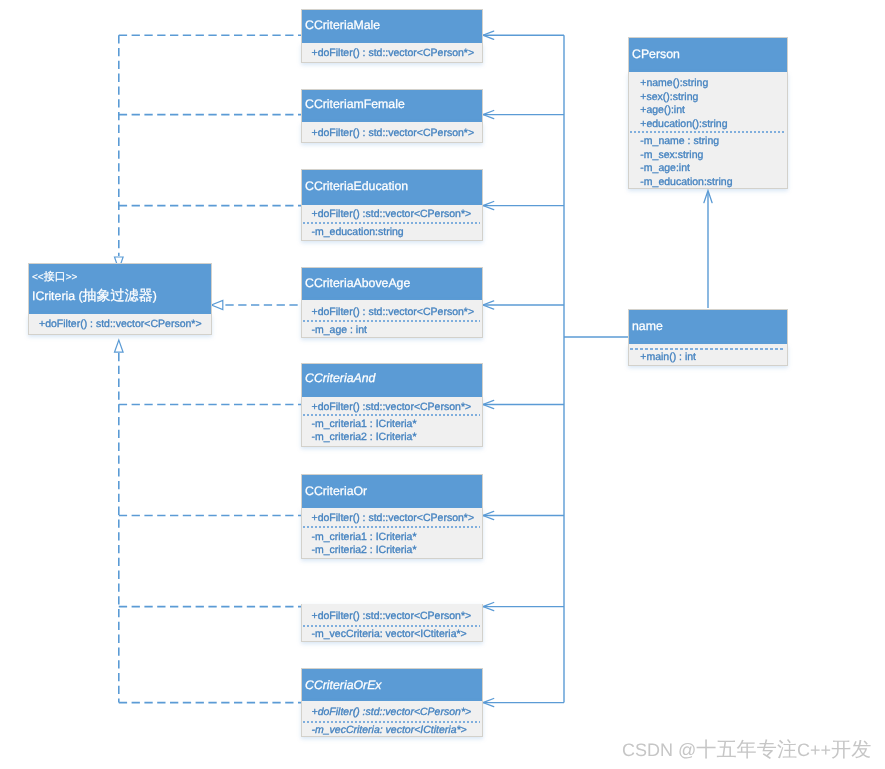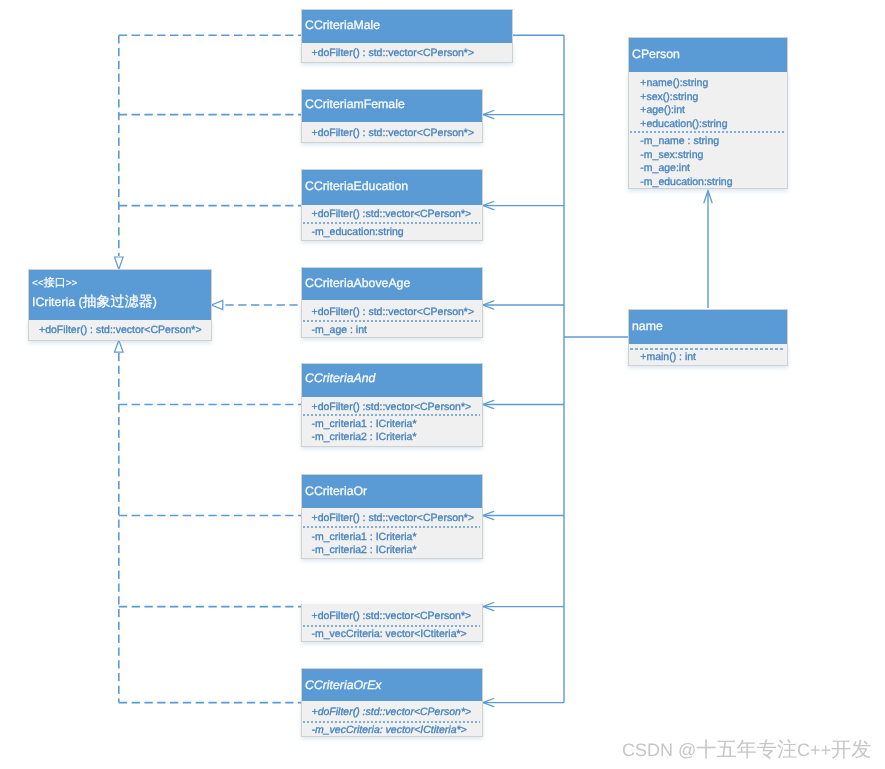--- a/index.html
+++ b/index.html
@@ -63,29 +63,29 @@
       <path d="M 493.7 511.4 L 483 515.5 L 493.7 519.6" stroke="#5B9BD5" stroke-width="1.3" fill="none" stroke-linecap="round"></path>
       <path d="M 564 606.6 H 483" stroke="#5B9BD5" stroke-width="1.4" fill="none"></path>
       <path d="M 493.7 602.5 L 483 606.6 L 493.7 610.7" stroke="#5B9BD5" stroke-width="1.3" fill="none" stroke-linecap="round"></path>
       <path d="M 564 702.6 H 483" stroke="#5B9BD5" stroke-width="1.4" fill="none"></path>
       <path d="M 493.7 698.5 L 483 702.6 L 493.7 706.7" stroke="#5B9BD5" stroke-width="1.3" fill="none" stroke-linecap="round"></path>
       <path d="M 628 337 H 564" stroke="#5B9BD5" stroke-width="1.4" fill="none"></path>
       <path d="M 708 308 V 192" stroke="#5B9BD5" stroke-width="1.4" fill="none"></path>
       <path d="M 703.9 202.7 L 708 190.5 L 712.1 202.7" stroke="#5B9BD5" stroke-width="1.3" fill="none" stroke-linecap="round"></path>
     </svg>
   <div class="wm" style="left:622px;top:740px;">CSDN @<span class="cjk">十五年专注</span>C++<span class="cjk">开发</span></div>
-<div class="uml" style="left: 28px; top: 269px; width: 184px; height: 88px;">
+<div class="uml" style="left: 28px; top: 263px; width: 184px; height: 88px;">
       <div class="hdr" style="height: 51px;">
         <div class="stereo" style="top: 6.5px;">&lt;&lt;<span class="cjk">接口</span>&gt;&gt;</div>
         <div class="ttl" style="top: 24px;">ICriteria (<span class="cjk">抽象过滤器</span>)</div>
       </div>
       <div class="body" style="top: 51px; height: 21px;"></div>
       <div class="ln" style="left: 11px; top: 55px;">+doFilter() : std::vector&lt;CPerson*&gt;</div>
     </div>
-    <div class="uml" style="left: 301px; top: 9px; width: 212px; height: 54px;">
+    <div class="uml" style="left: 301px; top: 9px; width: 182px; height: 54px;">
       <div class="hdr" style="height: 34px;">
         <div class="ttl" style="top: 7.5px;">CCriteriaMale</div>
       </div>
       <div class="body" style="top: 34px; height: 20px;"></div>
       <div class="ln" style="left: 10.5px; top: 37.6px;">+doFilter() : std::vector&lt;CPerson*&gt;</div>
     </div>
     <div class="uml" style="left: 301px; top: 89px; width: 182px; height: 54px;">
       <div class="hdr" style="height: 33px;">
         <div class="ttl" style="top: 7px;">CCriteriamFemale</div>
       </div>

